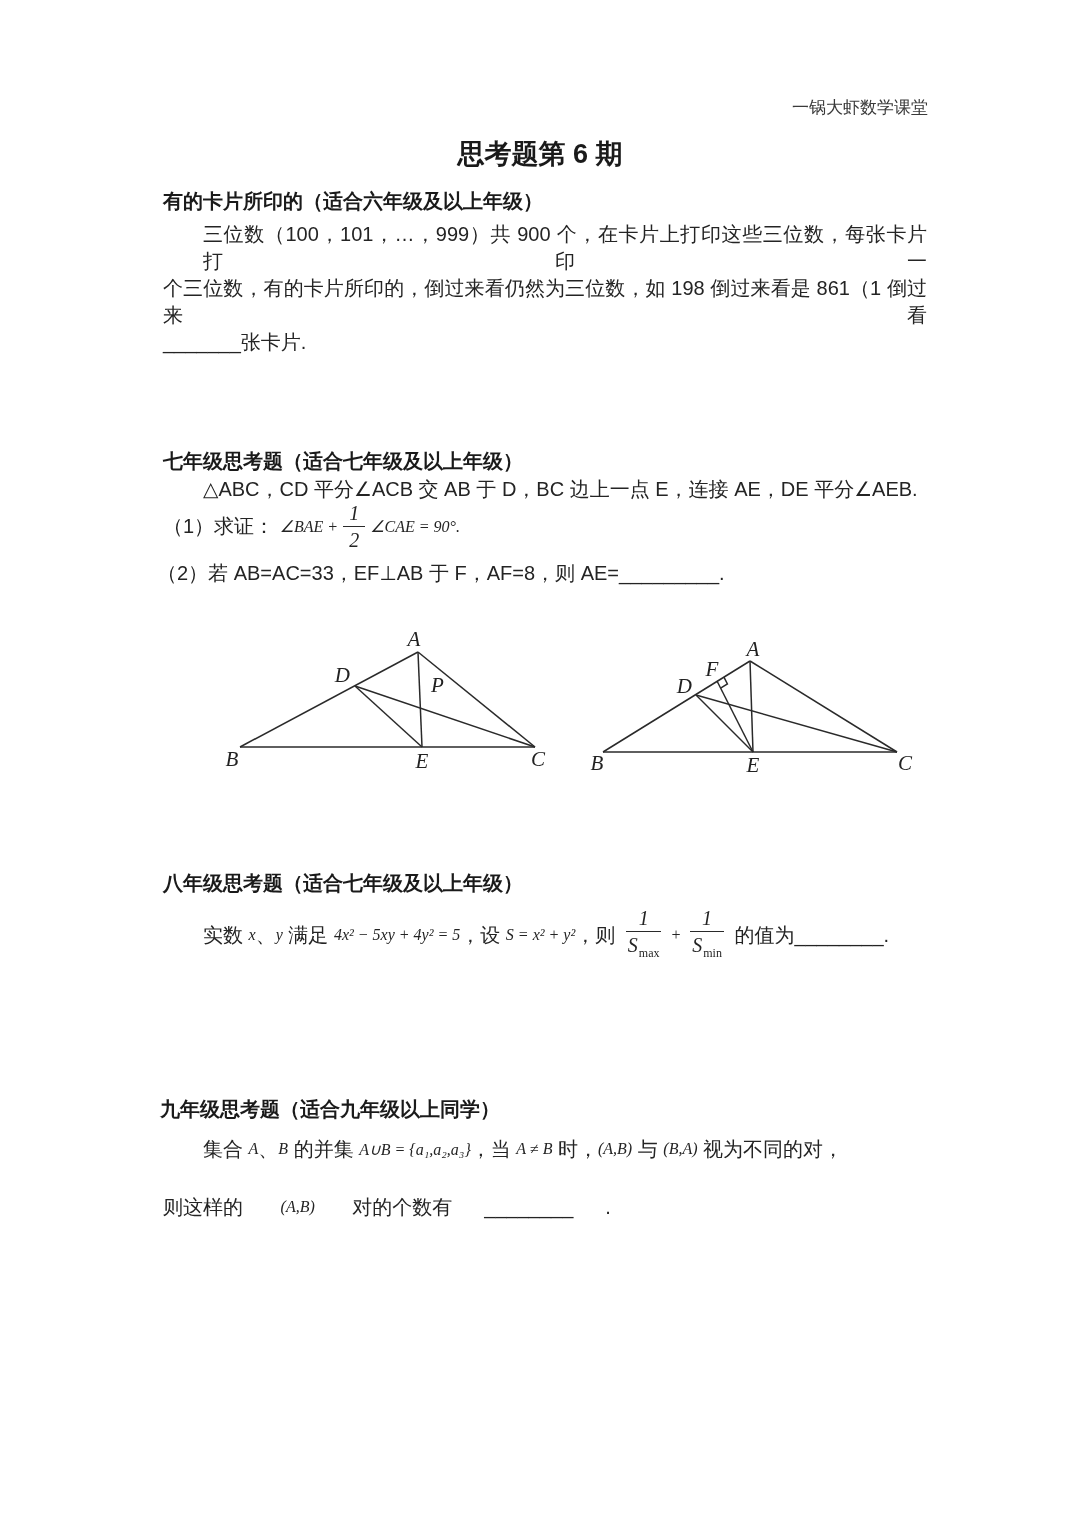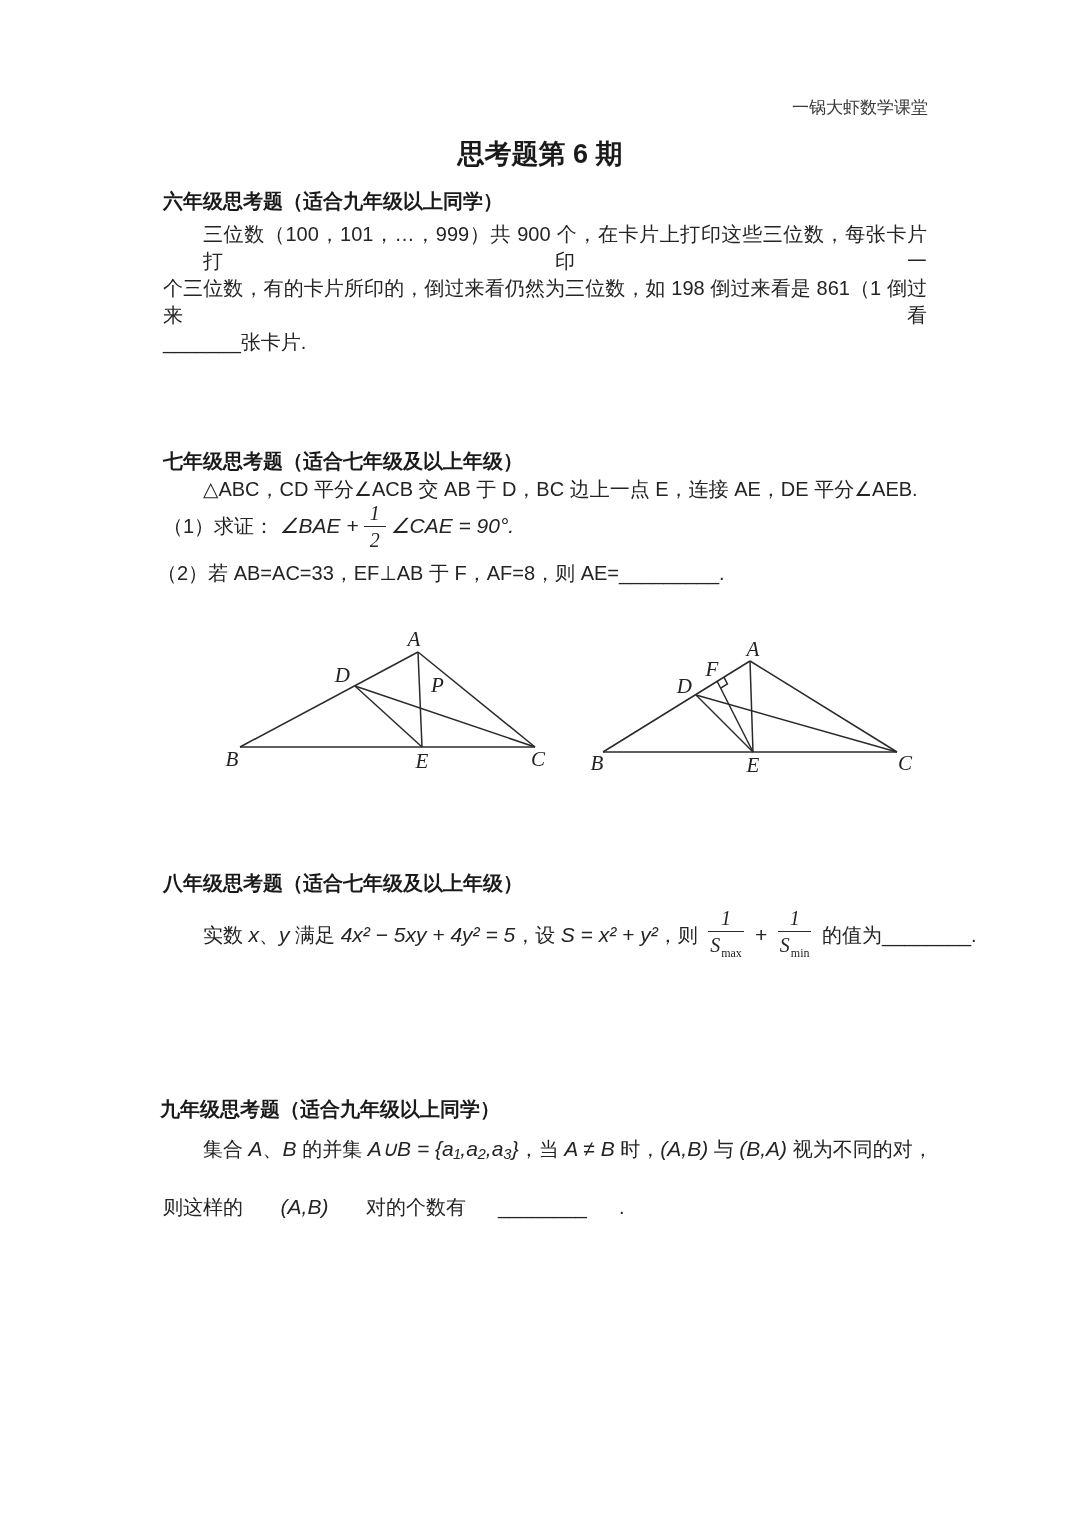--- a/index.html
+++ b/index.html
@@ -22,22 +22,22 @@
   .pline{
     font-size:20px;line-height:27px;color:#242424;
     text-align:justify;text-align-last:justify;
   }
   .pline.short{text-align:center;text-align-last:left;}
   .indent{padding-left:40px;}
   .line{font-size:20px;line-height:27px;color:#242424;white-space:pre;}
   .mrow{display:flex;align-items:center;font-size:20px;color:#242424;}
   .run{white-space:pre;}
   .mi{
-    font-family:Liberation Sans, sans-serif;font-style:italic;
-    font-size:21px;white-space:pre;
+    font-family:Liberation Serif, serif;font-style:italic;
+    font-size:16px;white-space:pre;
   }
   .frac{
     display:inline-flex;flex-direction:column;align-items:stretch;
     text-align:center;margin:0 5px;vertical-align:middle;
     font-family:"Liberation Serif","DejaVu Serif",serif;
   }
   .frac .num{
     border-bottom:1.6px solid #2a2a2a;padding:0 6px 1px 6px;
     font-style:italic;font-size:20px;line-height:24px;
   }
@@ -54,21 +54,21 @@
 </style>
 </head>
 <body>
 
 <div class="page">
 
   <div class="abs brand">一锅大虾数学课堂</div>
 
   <div class="abs title">思考题第 6 期</div>
 
-  <div class="abs h2" style="left:163px;top:188px;">六年级思考题（适合九年级以上同学）</div>
+  <div class="abs h2" style="left:163px;top:188px;">有的卡片所印的（适合六年级及以上年级）</div>
   <div class="abs pwrap" style="top:221px;">
     <div class="pline indent">三位数（100，101，…，999）共 900 个，在卡片上打印这些三位数，每张卡片打印一</div>
     <div class="pline">个三位数，有的卡片所印的，倒过来看仍然为三位数，如 198 倒过来看是 861（1 倒过来看</div>
     <div class="pline short">_______张卡片.</div>
   </div>
 
   <div class="abs line indent" style="left:163px;top:476px;">△ABC，CD 平分∠ACB 交 AB 于 D，BC 边上一点 E，连接 AE，DE 平分∠AEB.</div>
   <div class="abs h2" style="left:163px;top:448px;">七年级思考题（适合七年级及以上年级）</div>
 
   <div class="abs mrow" style="left:163px;top:498px;height:56px;">

